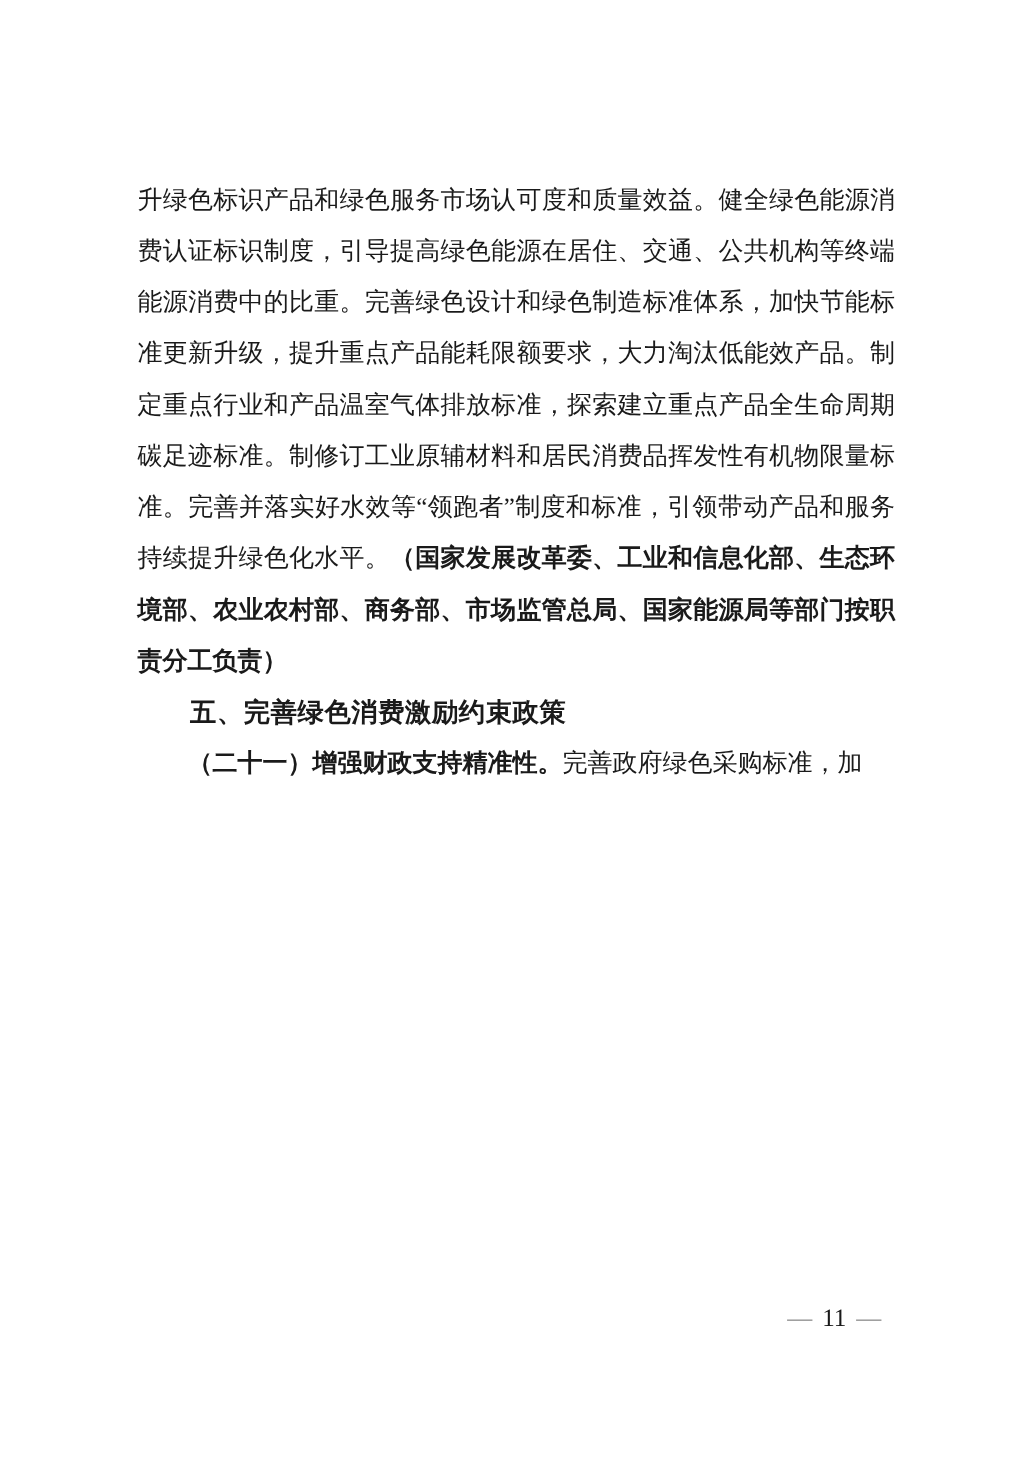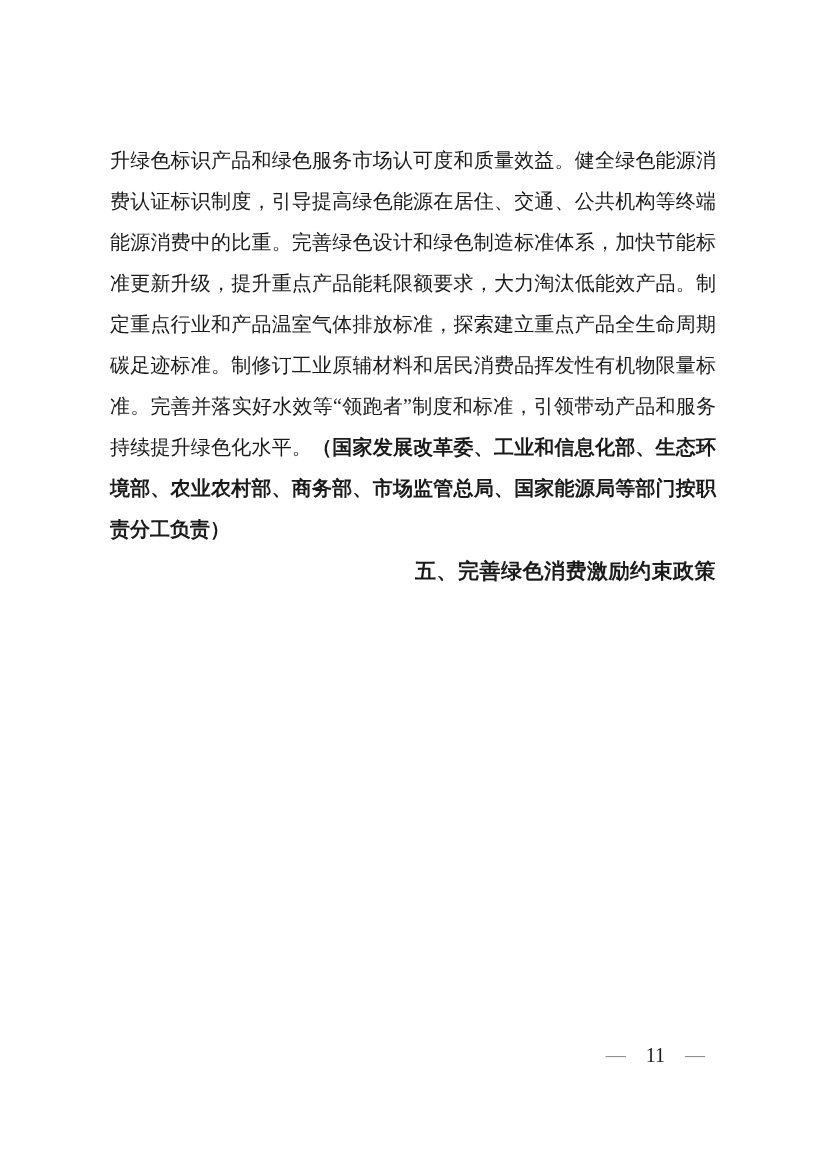--- a/index.html
+++ b/index.html
@@ -31,39 +31,40 @@
     text-justify: inter-character;
     word-break: break-all;
   }
   .para.indent { text-indent: 2em; }
   .seg-normal { font-weight: 400; }
   .seg-bold { font-weight: 700; }
   .para.heading {
     font-family: "Liberation Sans", "DejaVu Sans", sans-serif;
     font-weight: 700;
     font-size: 21px;
-    text-align: right;
+    text-align: left;
     letter-spacing: 0.5px;
   }
   .seg-heading { font-weight: 700; }
   .page-number {
     position: absolute;
     top: 1042px;
     right: 122px;
     font-size: 20px;
     line-height: 26px;
     white-space: nowrap;
   }
   .page-number .dash { color: #8a8a8a; }
-  .page-number .num { color: #1a1a1a; margin: 0 20px; }
+  .page-number .num { color: #1a1a1a; margin: 0 8px; }
 </style>
 </head>
 <body>
 
 <div class="page">
   <div class="content">
       <p class="para body"><span class="seg-normal">升绿色标识产品和绿色服务市场认可度和质量效益。健全绿色能源消费认证标识制度，引导提高绿色能源在居住、交通、公共机构等终端能源消费中的比重。完善绿色设计和绿色制造标准体系，加快节能标准更新升级，提升重点产品能耗限额要求，大力淘汰低能效产品。制定重点行业和产品温室气体排放标准，探索建立重点产品全生命周期碳足迹标准。制修订工业原辅材料和居民消费品挥发性有机物限量标准。完善并落实好水效等“领跑者”制度和标准，引领带动产品和服务持续提升绿色化水平。</span><span class="seg-bold">（国家发展改革委、工业和信息化部、生态环境部、农业农村部、商务部、市场监管总局、国家能源局等部门按职责分工负责）</span></p>
       <p class="para heading indent"><span class="seg-heading">五、完善绿色消费激励约束政策</span></p>
+      <p class="para body indent"><span class="seg-bold">（二十一）增强财政支持精准性。</span><span class="seg-normal">完善政府绿色采购标准，加</span></p>
     </div>
   <div class="page-number">
     <span class="dash">—</span><span class="num">11</span><span class="dash">—</span>
   </div>
 </div>
 
 </body></html>

